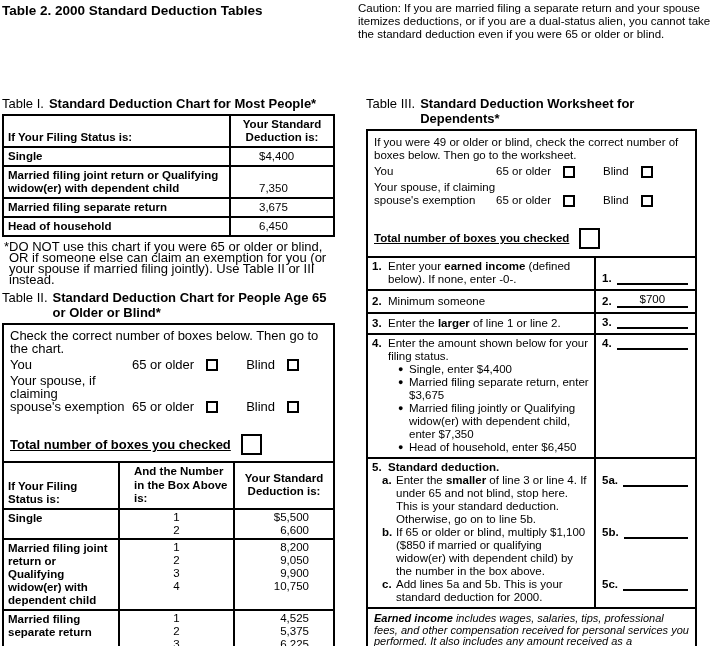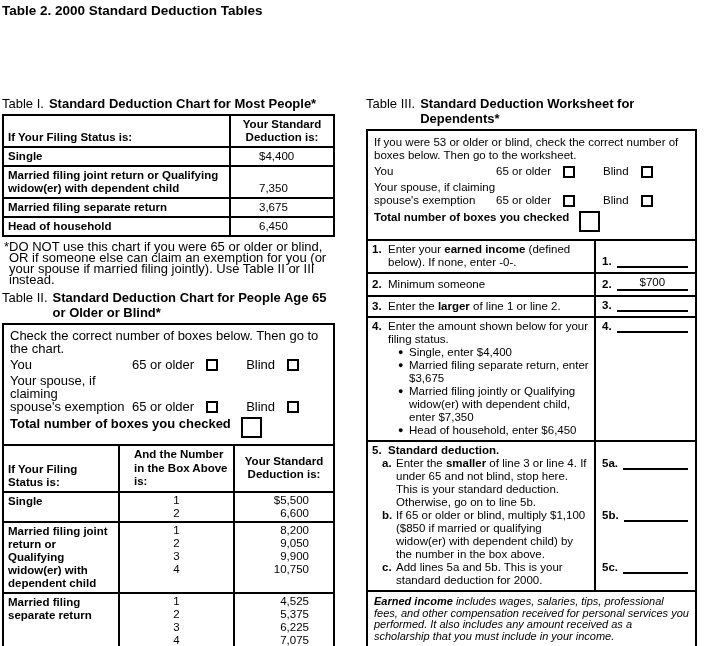--- a/index.html
+++ b/index.html
@@ -30,21 +30,21 @@
   .valblk1 { display:inline-block; width:46px; text-align:left; }
 
   
   .chk { border:2px solid #000; padding:4px 6px 6px 6px; font-size:13px; line-height:13px; }
   .chk-instr { margin-bottom:1px; }
   .chk-row { display:flex; align-items:flex-end; margin-top:3px; }
   .chk-who { width:122px; }
   .chk-opt { white-space:nowrap; }
   .cbox { display:inline-block; width:12px; height:12px; border:2px solid #000; background:#fff; margin-left:12px; flex:none; }
   .chk-opt.blind { margin-left:28px; }
-  .chk-total { display:flex; margin-top:4px; }
+  .chk-total { display:flex; align-items:center; margin-top:21px;text-decoration:underline; }
   .chk-total-label { font-weight:bold; }
   .cbox.big { width:21px; height:21px; margin-left:10px; }
 
   
   .t2 { margin-top:-2px; }
   .t2 td { border:2px solid #000; padding:2px 4px; vertical-align:top; }
   .t2 .h1 { font-weight:bold; vertical-align:bottom; width:116px; }
   .t2 .h2 { font-weight:bold; vertical-align:top; width:115px; padding-left:14px; line-height:13.5px; }
   .t2 .h3 { font-weight:bold; text-align:center; vertical-align:middle; }
   .t2 .status { font-weight:bold; }
@@ -85,20 +85,21 @@
 
   .earned { border-top:2px solid #000; padding:4px 6px 5px 6px; font-style:italic; font-size:11px; line-height:11.5px; }
   .earned b { font-style:italic; }
 </style>
 </head>
 <body>
 
 <div class="page">
 
   <div class="doc-title">Table 2. 2000 Standard Deduction Tables</div>
+  <div class="caution">Caution: If you are married filing a separate return and your spouse itemizes deductions, or if you are a dual-status alien, you cannot take the standard deduction even if you were 65 or older or blind.</div>
 
   <div class="col col-left">
 
     <div class="tbl-heading">
       <span class="tbl-label">Table I.</span>
       <span class="tbl-title">Standard Deduction Chart for Most People*</span>
     </div>
 
     <table class="t1">
       <tbody>
@@ -224,21 +225,21 @@
   <div class="col col-right">
 
     <div class="tbl-heading">
       <span class="tbl-label">Table III.</span>
       <span class="tbl-title">Standard Deduction Worksheet for Dependents*</span>
     </div>
 
     <div class="dep-box">
 
       <div class="dep-check">
-        <div class="chk-instr">If you were 53 or older or blind, check the correct number of boxes below. Then go to the worksheet.</div>
+        <div class="chk-instr">If you were 49 or older or blind, check the correct number of boxes below. Then go to the worksheet.</div>
         <div class="chk-row">
           <div class="chk-who">You</div>
           <span class="chk-opt">65 or older</span>
           <span class="cbox"></span>
           <span class="chk-opt blind">Blind</span>
           <span class="cbox"></span>
         </div>
         <div class="chk-row">
           <div class="chk-who">
             <div>Your spouse, if claiming</div>

